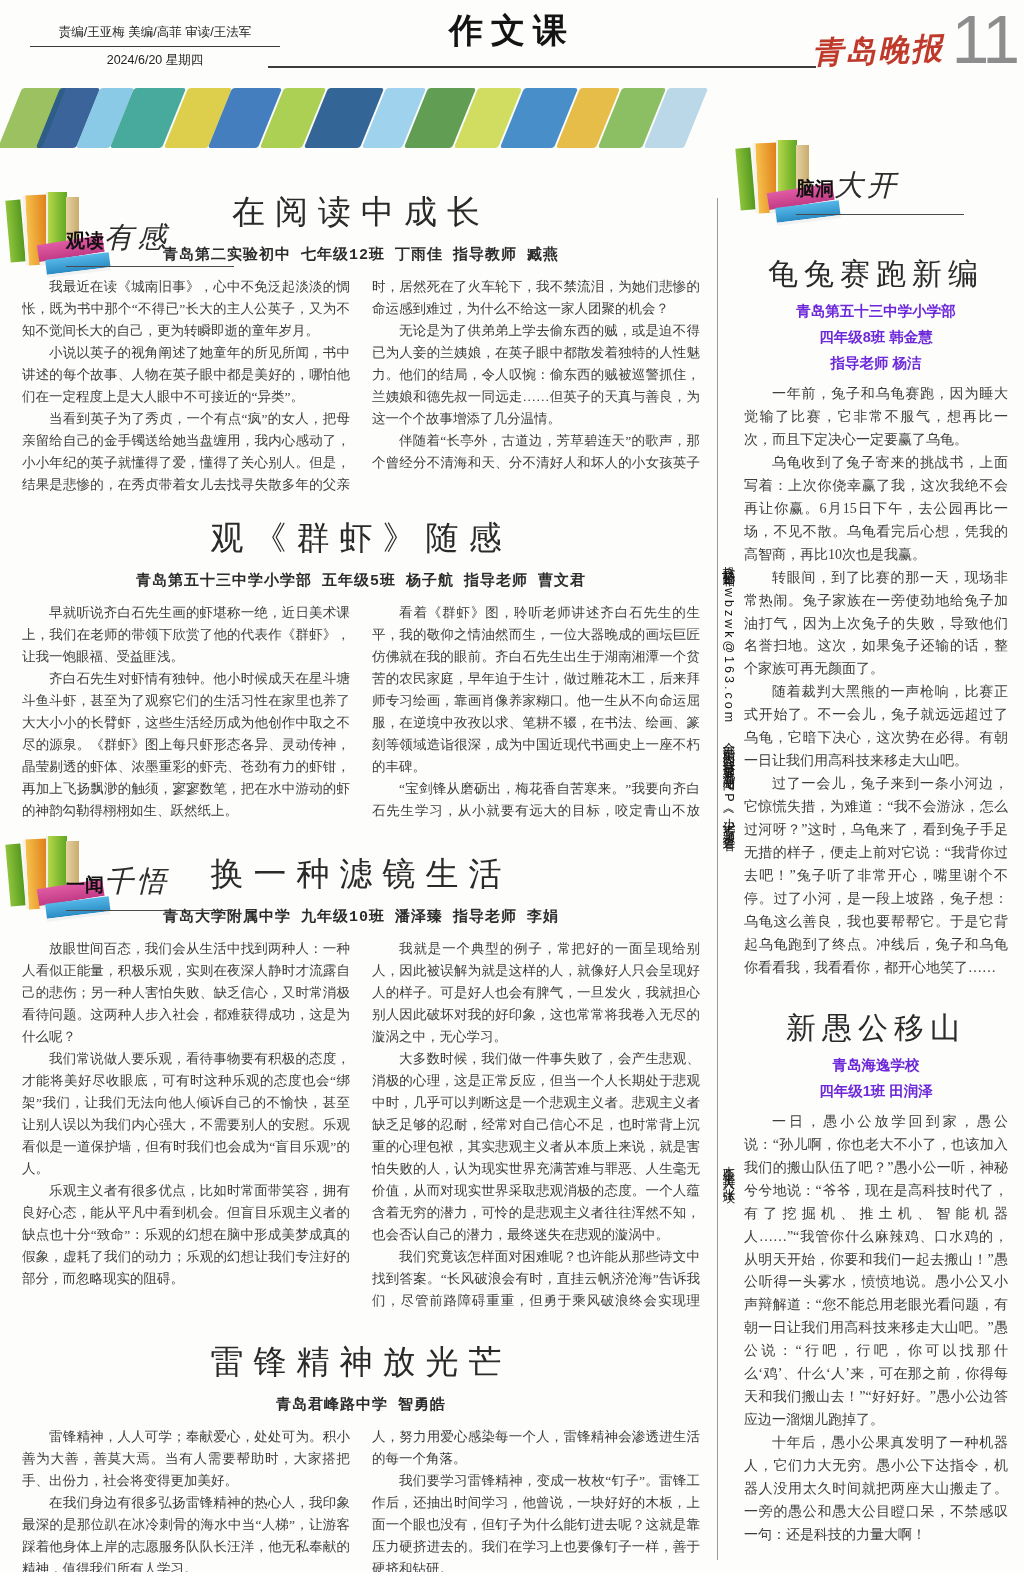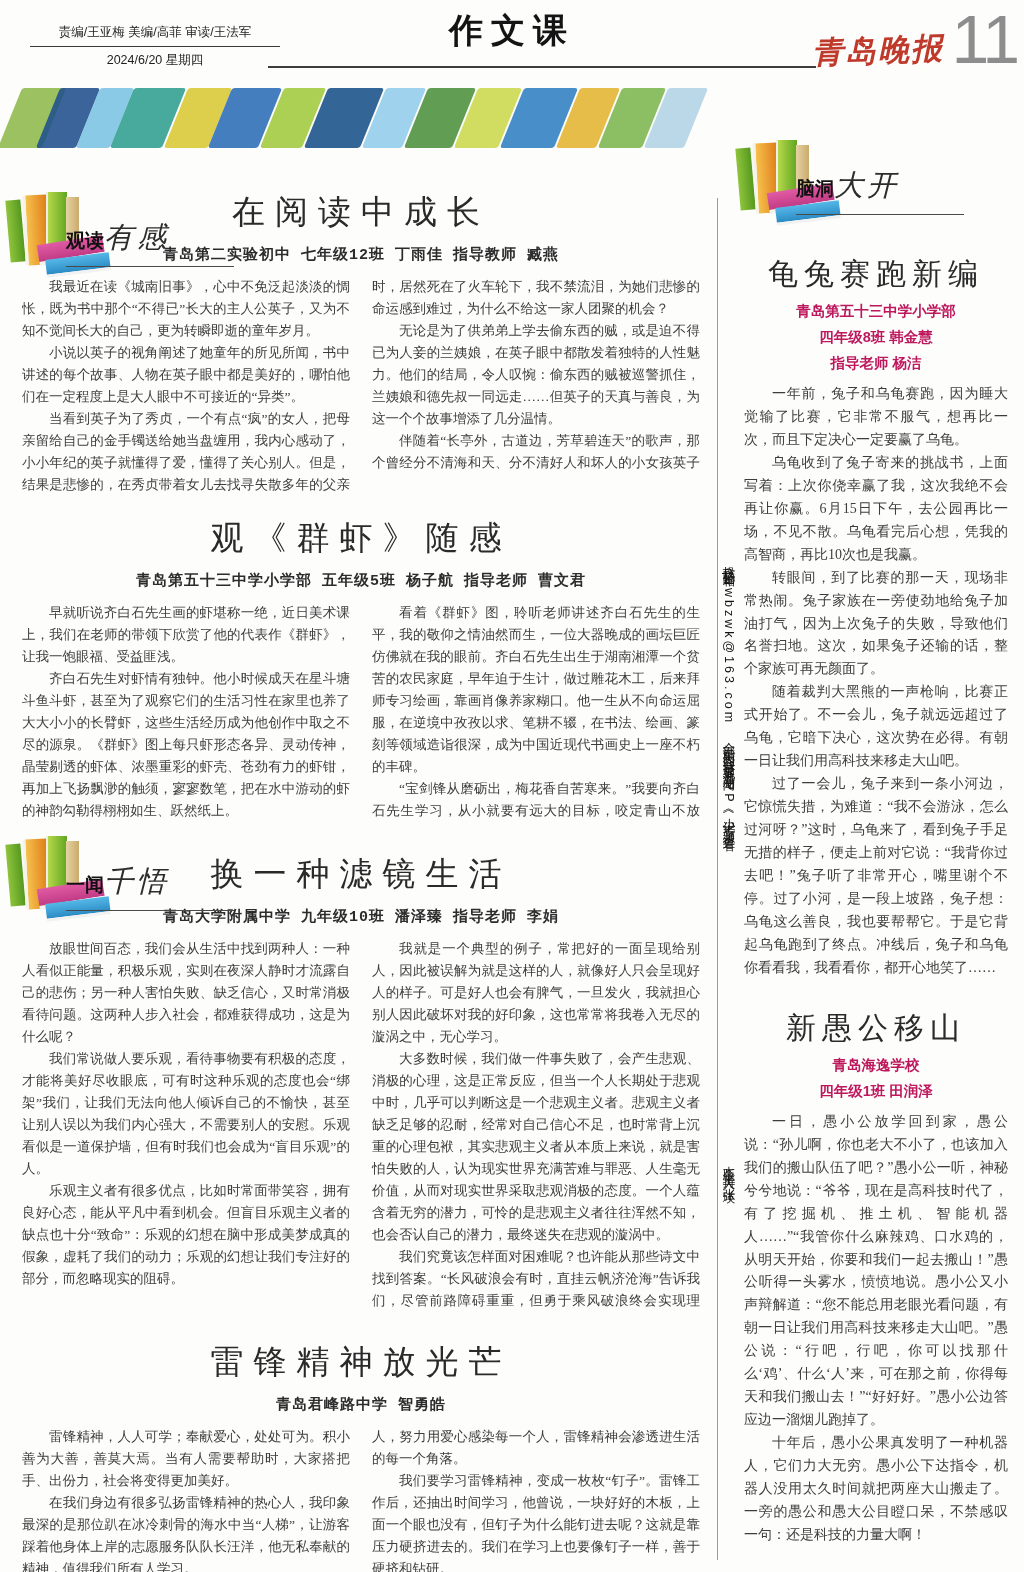--- a/index.html
+++ b/index.html
@@ -53,21 +53,21 @@
   .mt-a2{margin-top:14px;} .mt-a4{margin-top:16px;}
   .a3head{position:relative;margin-top:16px;padding-top:12px;}
 
   
   .right-region{position:absolute;left:744px;top:140px;width:264px;}
   .r-badge-row{position:relative;height:96px;}
   .r-title{text-align:center;font-family:"Liberation Sans",sans-serif;font-size:30px;font-weight:500;
     letter-spacing:6px;color:#2a2a2a;}
   .byline-lines{margin-top:6px;}
   .byline-lines p{margin:7px 0;text-align:center;font-family:"Liberation Sans",sans-serif;
-    font-size:14.5px;font-weight:bold;color:#be185d;text-indent:0;}
+    font-size:14.5px;font-weight:bold;color:#6d28d9;text-indent:0;}
   .body1{text-align:justify;font-size:14px;line-height:1.64;color:#3d3d3d;margin-top:10px;}
   .mt-a6{margin-top:28px;}
 
   
   .v-rule{position:absolute;left:717px;top:198px;width:1px;height:1362px;background:#9a9a9a;}
   .v-note{position:absolute;left:720px;writing-mode:vertical-rl;text-orientation:mixed;
     font-family:"Liberation Sans",sans-serif;font-size:12.5px;letter-spacing:3px;color:#141414;}
   .v-note1{top:556px;height:586px;}
   .v-note2{top:1156px;height:210px;}
 </style>

